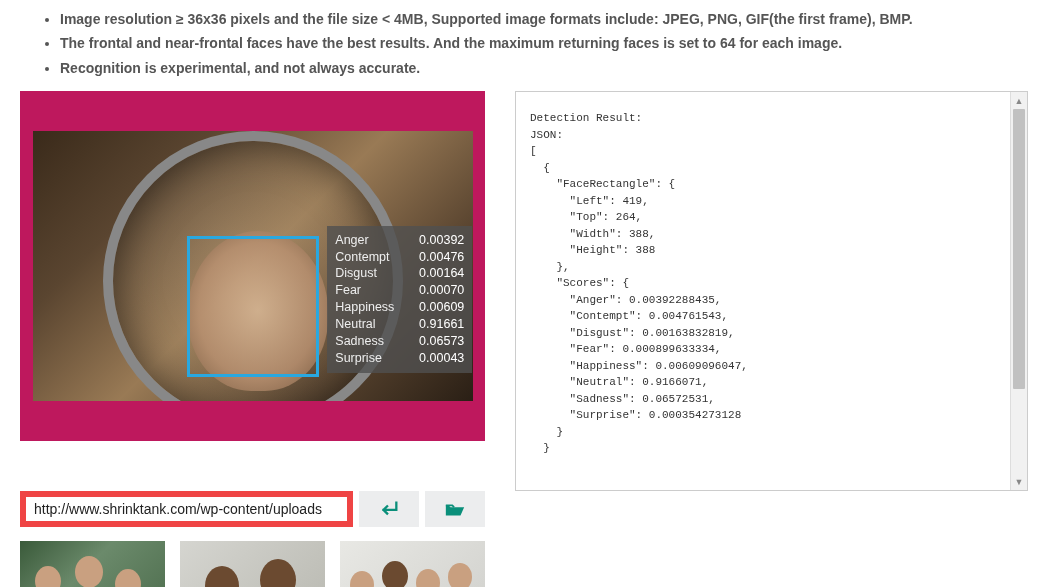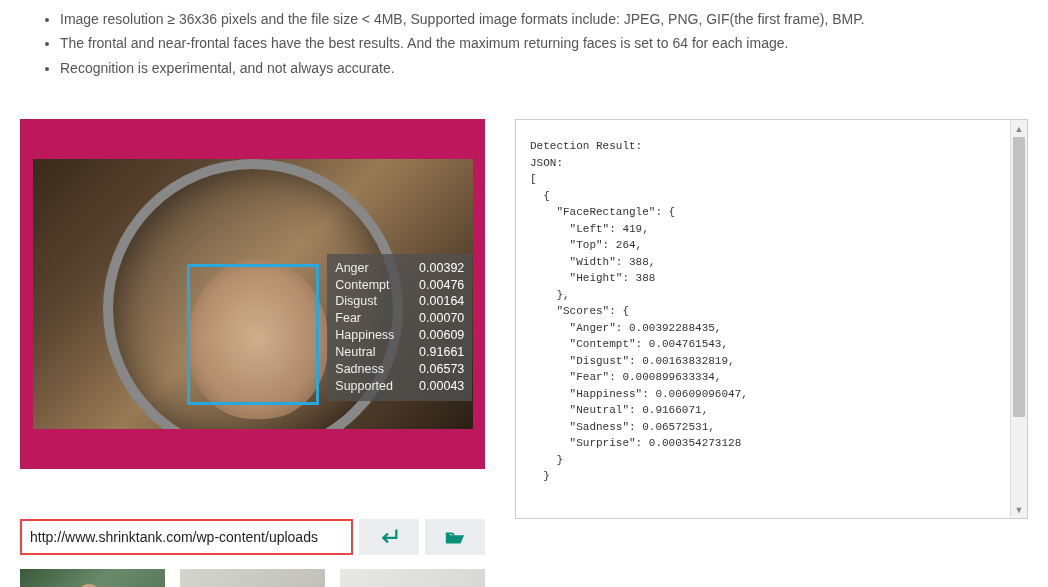--- a/index.html
+++ b/index.html
@@ -4,22 +4,23 @@
   <style>
     * { box-sizing: border-box; margin: 0; padding: 0; }
     body {
       font-family: "Segoe UI", Arial, sans-serif;
       font-size: 14px;
       color: #333;
       background: #fff;
       padding: 8px 20px;
     }
     .notes {
-      margin: 0 0 40px 40px;
+      margin: 0 0 12px 40px;
       padding: 0;
+      font-weight: bold;
     }
     .notes li {
       color: #555;
       font-size: 14px;
       line-height: 1.6;
       margin-bottom: 2px;
       list-style: disc;
     }
     .main {
       display: flex;
@@ -88,21 +89,21 @@
     .emo-row span:first-child { color: #eee; }
     .emo-row span:last-child { color: #fff; }
     .input-row {
       display: flex;
       margin-top: 50px;
       gap: 0;
     }
     .url-input {
       flex: 1;
       height: 36px;
-      border: 2px solid #ef4444;
+      border: 6px solid #ef4444;
       padding: 0 8px;
       font-size: 14px;
       color: #222;
       outline: none;
     }
     .icon-btn {
       width: 60px;
       height: 36px;
       background: #ecedee;
       border: none;
@@ -230,21 +231,21 @@
             </div>
             <div class="emo-row">
               <span>Neutral</span>
               <span>0.91661</span>
             </div>
             <div class="emo-row">
               <span>Sadness</span>
               <span>0.06573</span>
             </div>
             <div class="emo-row">
-              <span>Supported</span>
+              <span>Surprise</span>
               <span>0.00043</span>
             </div>
           </div>
       </div>
     </div>
 
     <div class="input-row">
       <input class="url-input" type="text" value="http://www.shrinktank.com/wp-content/uploads" style="">
       <button class="icon-btn">
         <svg viewBox="0 0 24 20">

